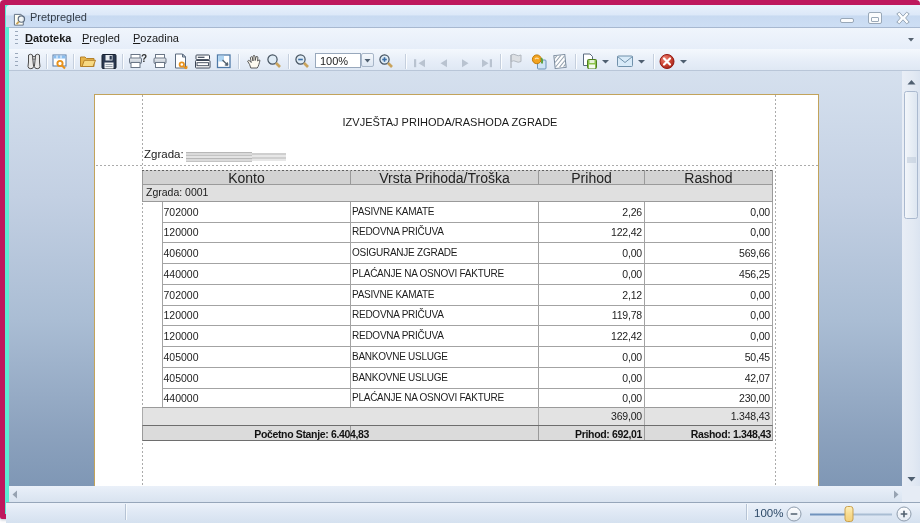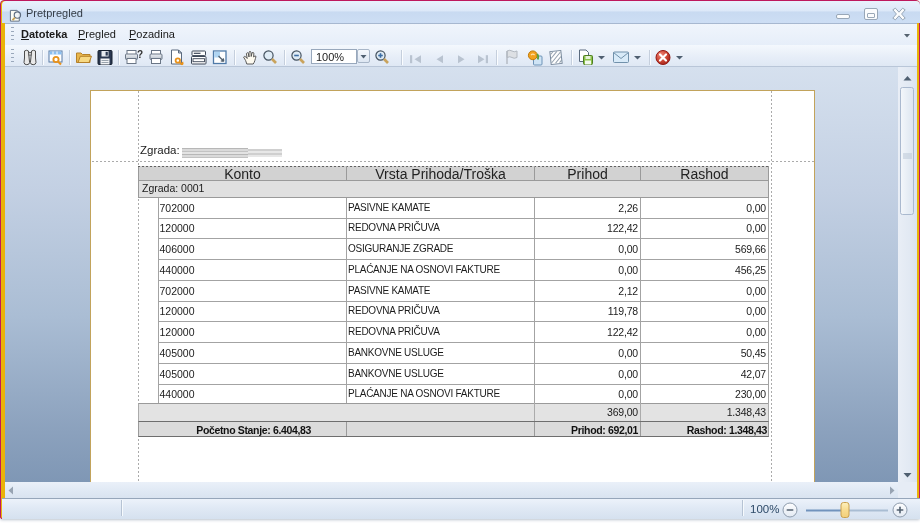--- a/index.html
+++ b/index.html
@@ -1,20 +1,20 @@
 <!DOCTYPE html>
 <html><head>
 <meta charset="utf-8">
 <style>
   html,body{margin:0;padding:0;width:920px;height:525px;background:#fff;overflow:hidden;}
   *{box-sizing:border-box;}
   body{font-family:"Liberation Sans",sans-serif;}
   .abs{position:absolute;}
   #win{position:absolute;left:0;top:0;width:920px;height:519px;border-radius:4px 4px 2px 2px;
-       background:#eab308;border:1px solid #be185d;box-shadow:0 1px 3px rgba(120,135,160,.5);}
+       background:#5eead4;border:5px solid #be185d;box-shadow:0 1px 3px rgba(120,135,160,.5);}
   #titlebar{position:absolute;left:1px;top:0;width:918px;height:22px;border-radius:4px 4px 0 0;
        background:linear-gradient(180deg,#e9f1fc 0%,#dce8f8 45%,#c8daf1 50%,#cddef4 100%);}
   #titletext{position:absolute;left:25px;top:6px;font-size:11px;color:#343c46;}
   #menubar{position:absolute;left:4px;top:22px;width:912px;height:22px;
        background:linear-gradient(180deg,#f0f5fc 0%,#e6eef9 100%);border-top:1px solid #a7b8d0;}
   .menuitem{position:absolute;top:27px;font-size:11px;color:#1a1a1a;}
   .menuitem u{text-decoration:underline;text-underline-offset:1px;}
   #toolbar{position:absolute;left:4px;top:44px;width:912px;height:22px;
        background:linear-gradient(180deg,#f4f8fd 0%,#e7eef8 55%,#dfe8f4 100%);
        border-bottom:1px solid #b9c6d8;}
@@ -238,20 +238,21 @@
   <div id="docarea"></div>
   <div id="pagewrap" style="position:absolute;left:4px;top:66px;width:893px;height:415px;overflow:hidden;">
     <div id="page"></div>
   </div>
   <div id="content" style="position:absolute;left:0;top:0;width:920px;height:519px;pointer-events:none;">
 
     <div class="abs" style="left:137px;top:90px;width:1px;height:391px;background:repeating-linear-gradient(180deg,#ababab 0 2px,transparent 2px 4px);"></div>
     <div class="abs" style="left:769.5px;top:90px;width:1px;height:391px;background:repeating-linear-gradient(180deg,#ababab 0 2px,transparent 2px 4px);"></div>
     <div class="abs" style="left:91px;top:160px;width:723px;height:1px;background:repeating-linear-gradient(90deg,#ababab 0 2px,transparent 2px 4px);"></div>
 
+    <div class="abs" style="left:130px;top:111px;width:630px;text-align:center;font-size:11px;color:#1a1a1a;">IZVJEŠTAJ PRIHODA/RASHODA ZGRADE</div>
     <div class="abs" style="left:139px;top:143px;font-size:11.5px;color:#1a1a1a;">Zgrada:</div>
     <div class="abs" style="left:181px;top:147px;width:66px;height:10px;background:repeating-linear-gradient(180deg,#b4b4b4 0 1.5px,#d9d9d9 1.5px 3px,#c0c0c0 3px 4.5px,#e2e2e2 4.5px 6px);filter:blur(.6px);opacity:.95;"></div>
     <div class="abs" style="left:247px;top:148px;width:34px;height:8px;background:repeating-linear-gradient(180deg,#cacaca 0 2px,#e5e5e5 2px 4px);filter:blur(.7px);opacity:.9;"></div>
 
     <div class="abs" style="left:137px;top:165px;width:631px;height:15px;background:#d2d2d2;border-left:1px solid #9a9a9a;border-bottom:1px solid #9a9a9a;"></div>
     <div class="abs" style="left:137px;top:164.5px;width:631px;height:1px;background:repeating-linear-gradient(90deg,#606060 0 2px,transparent 2px 4px);"></div>
     <div class="abs hdr" style="left:138px;top:164.5px;width:207px;">Konto</div>
     <div class="abs hdr" style="left:346px;top:164.5px;width:187px;">Vrsta Prihoda/Troška</div>
     <div class="abs hdr" style="left:534px;top:164.5px;width:105px;">Prihod</div>
     <div class="abs hdr" style="left:640px;top:164.5px;width:127px;">Rashod</div>
@@ -325,21 +326,21 @@
     <div class="abs" style="left:533px;top:402px;width:1px;height:18.5px;background:#ababab;"></div>
     <div class="abs" style="left:639px;top:402px;width:1px;height:18.5px;background:#ababab;"></div>
     <div class="abs" style="left:767px;top:402px;width:1px;height:18.5px;background:#ababab;"></div>
     <div class="abs num" style="left:534px;top:404.5px;width:103px;">369,00</div>
     <div class="abs num" style="left:640px;top:404.5px;width:125px;">1.348,43</div>
 
     <div class="abs" style="left:137px;top:420px;width:631px;height:16px;background:#dbdbdb;border-top:1px solid #6e6e6e;border-bottom:1px solid #6e6e6e;border-left:1px solid #9a9a9a;border-right:1px solid #9a9a9a;"></div>
     <div class="abs" style="left:345px;top:421px;width:1px;height:14px;background:#9a9a9a;"></div>
     <div class="abs" style="left:533px;top:421px;width:1px;height:14px;background:#9a9a9a;"></div>
     <div class="abs" style="left:639px;top:421px;width:1px;height:14px;background:#9a9a9a;"></div>
-    <div class="abs sum" style="left:138px;top:422.5px;width:172px;">Početno Stanje: 6.404,83</div>
+    <div class="abs sum" style="left:138px;top:422.5px;width:226px;">Početno Stanje: 6.404,83</div>
     <div class="abs sum" style="left:534px;top:422.5px;width:103px;">Prihod: 692,01</div>
     <div class="abs sum" style="left:640px;top:422.5px;width:126px;">Rashod: 1.348,43</div>
   </div>
 
   <div class="abs" style="left:897px;top:66px;width:19px;height:415px;background:linear-gradient(90deg,#e9eef6 0%,#e2e9f3 60%,#dae3f0 100%);"></div>
   <svg class="abs" style="left:897px;top:66px;" width="19" height="415" viewBox="0 0 19 415">
     <path d="M5.5 13.5 L9.5 9 L13.5 13.5 Z" fill="#4f5f70"></path>
     <rect x="2.5" y="20.5" width="13" height="127" rx="2" fill="url(#vtg)" stroke="#aab9cf"></rect>
     <line x1="5" y1="87" x2="14" y2="87" stroke="#b9c6d6"></line>
     <line x1="5" y1="89" x2="14" y2="89" stroke="#b9c6d6"></line>

